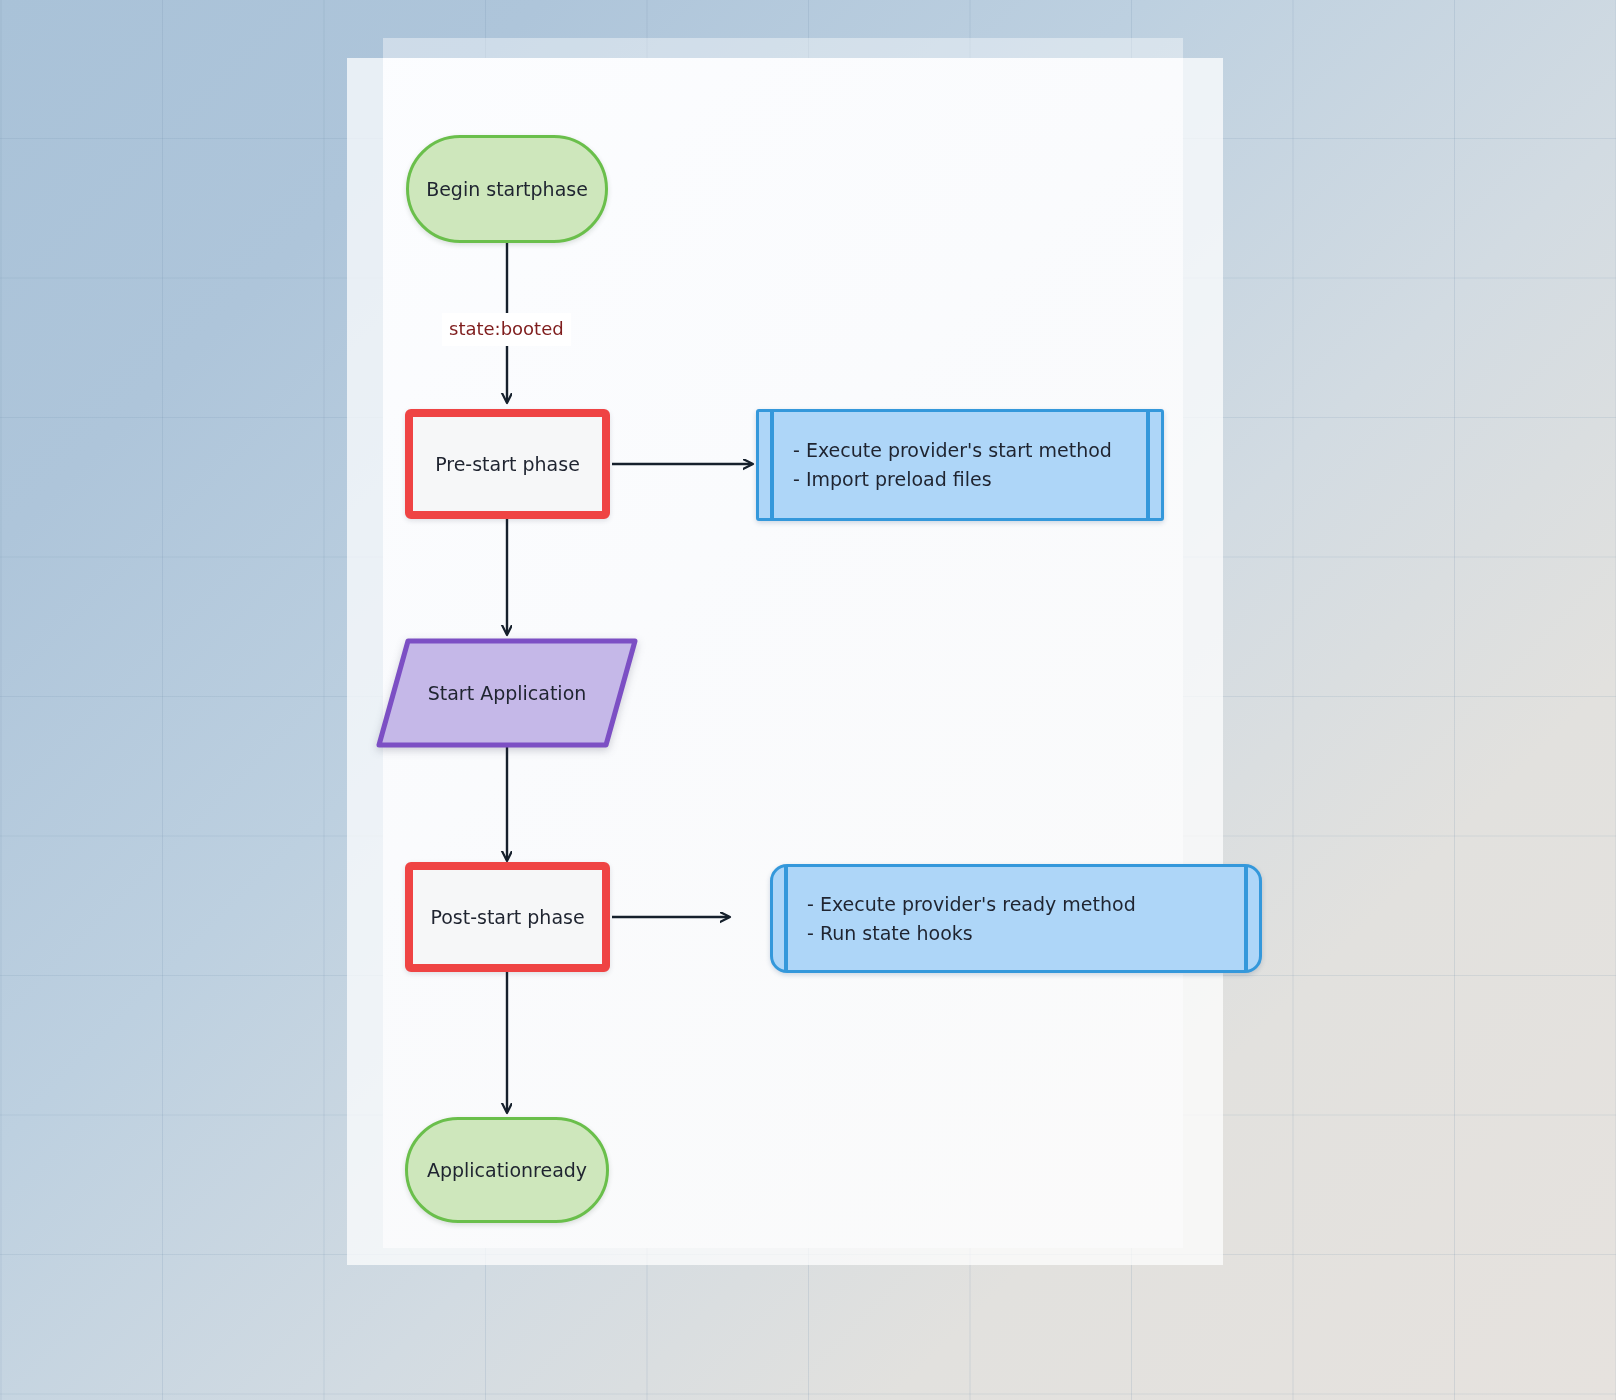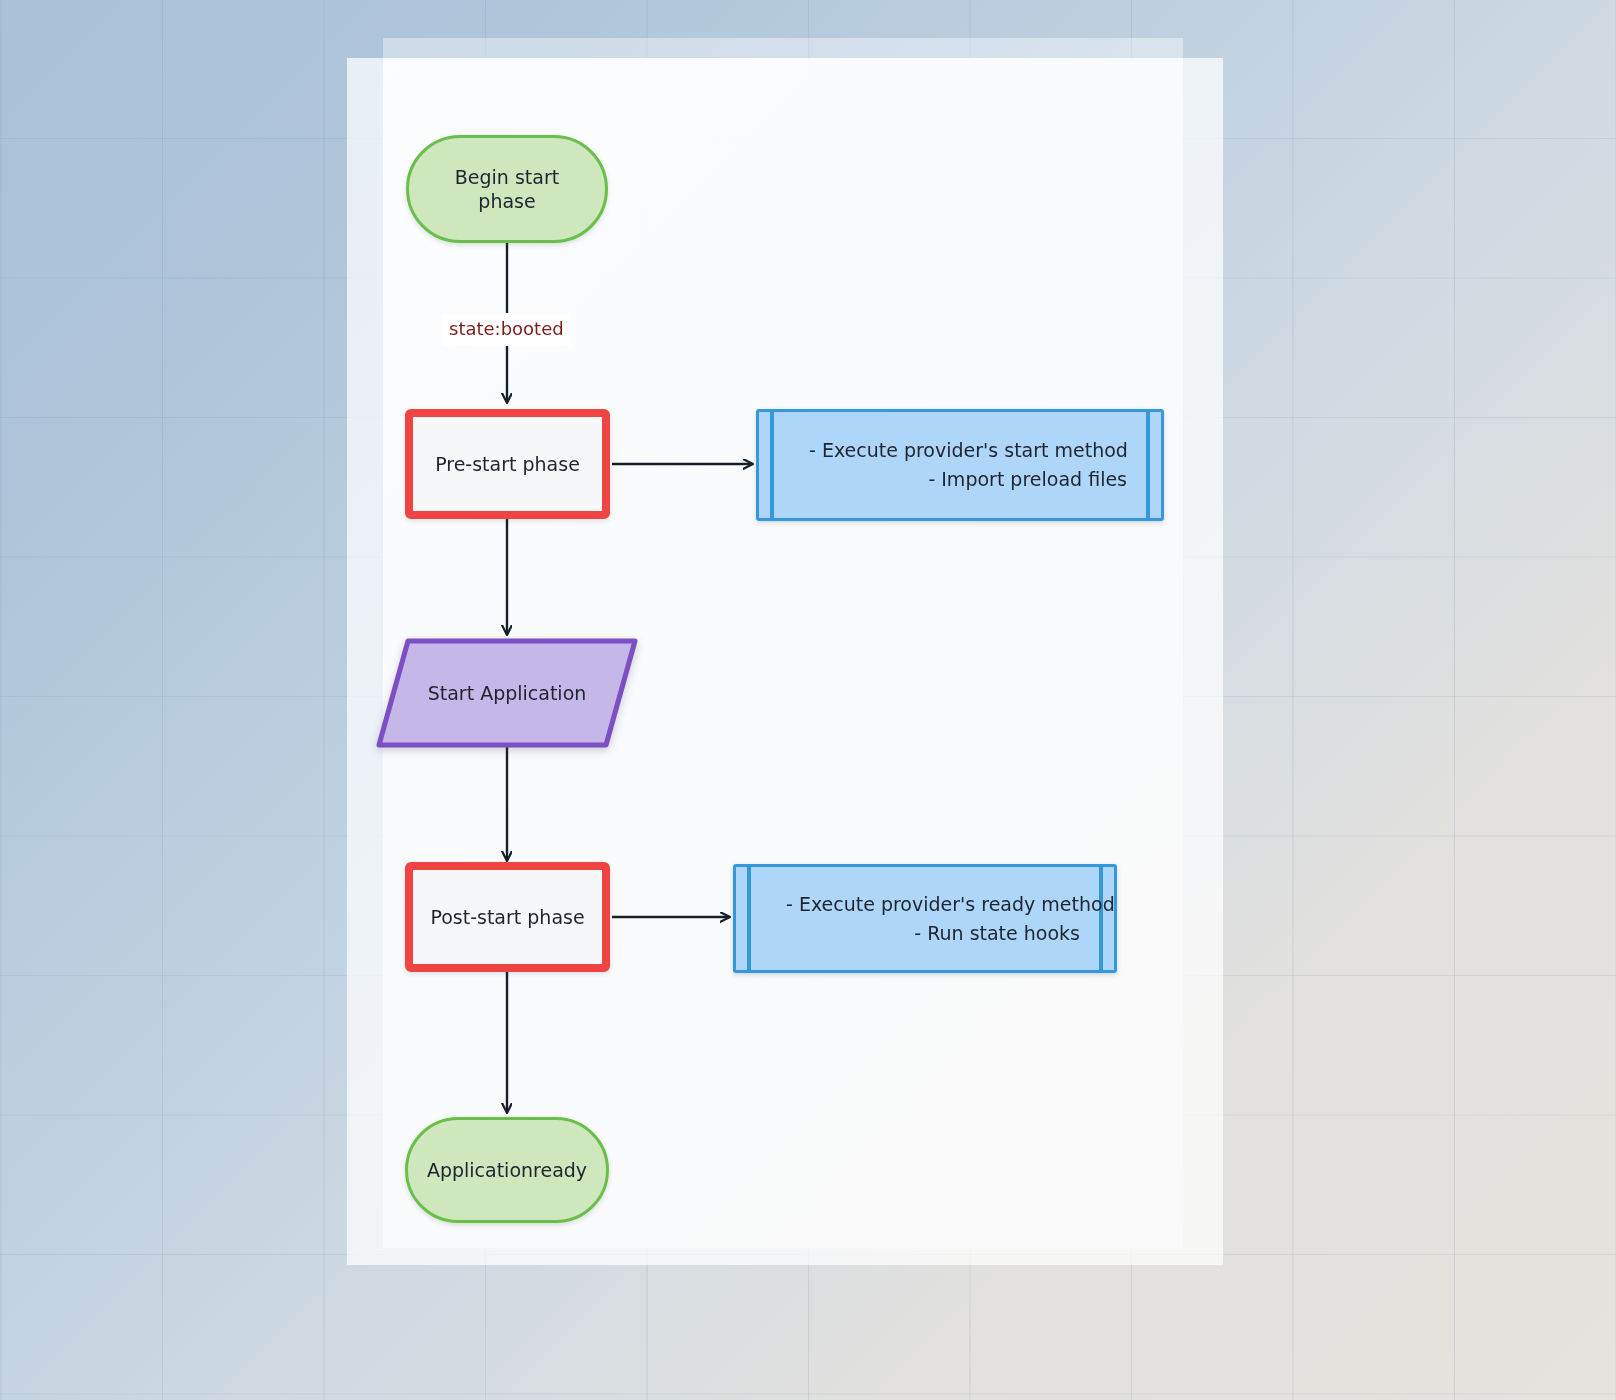--- a/index.html
+++ b/index.html
@@ -143,23 +143,22 @@
     top: 0;
     bottom: 0;
     width: 4px;
     background: #3498db;
   }
   .note::before { left: 11px; }
   .note::after  { right: 11px; }
   .note-lines {
     position: relative;
     z-index: 2;
-    padding-left: 50px;
+    padding-left: 34px;
     padding-right: 34px;
-    text-align: right;
   }
   .note-line {
     color: #1f2430;
     font-size: 19px;
     line-height: 1.52;
     white-space: nowrap;
   }
 
   
   .edge-label {
@@ -199,21 +198,21 @@
 
     <line x1="612" y1="464" x2="752" y2="464" stroke="#16202c" stroke-width="2.4" marker-end="url(#arrowhead)"></line>
 
     <line x1="507" y1="746" x2="507" y2="860" stroke="#16202c" stroke-width="2.4" marker-end="url(#arrowhead)"></line>
 
     <line x1="612" y1="917" x2="729" y2="917" stroke="#16202c" stroke-width="2.4" marker-end="url(#arrowhead)"></line>
 
     <line x1="507" y1="970" x2="507" y2="1112" stroke="#16202c" stroke-width="2.4" marker-end="url(#arrowhead)"></line>
   </svg>
 
-  <div class="node terminal" style="left:406px; top:135px; width:202px; height:108px; flex-direction:column;">
+  <div class="node terminal" style="left:406px; top:135px; width:202px; height:108px; flex-direction:row;">
     <span>Begin start</span>
     <span>phase</span>
   </div>
 
   <div class="edge-label" style="left:442px; top:313px;">state:booted</div>
 
   <div class="node process" style="left:405px; top:409px; width:205px; height:110px;">
     <span>Pre-start phase</span>
   </div>
 
@@ -229,21 +228,21 @@
       <path d="M31,106 L5,106 L5,106 Z" fill="none"></path>
       <path d="M34,4 L261,4 L232,108 L5,108 Z" fill="#c5b8e8" stroke="#7c4fc4" stroke-width="5" stroke-linejoin="round" vector-effect="non-scaling-stroke"></path>
     </svg>
     <span class="para-label">Start Application</span>
   </div>
 
   <div class="node process" style="left:405px; top:862px; width:205px; height:110px;">
     <span>Post-start phase</span>
   </div>
 
-  <div class="note" style="left:733px; top:864px; width:384px; height:109px;">
+  <div class="note" style="left:770px; top:864px; width:492px; height:109px;border-radius:17px;">
     <div class="note-lines">
       <div class="note-line">- Execute provider's ready method</div>
       <div class="note-line">- Run state hooks</div>
     </div>
   </div>
 
   <div class="node terminal" style="left:405px; top:1117px; width:204px; height:106px; ">
     <span>Application</span>
     <span>ready</span>
   </div>

